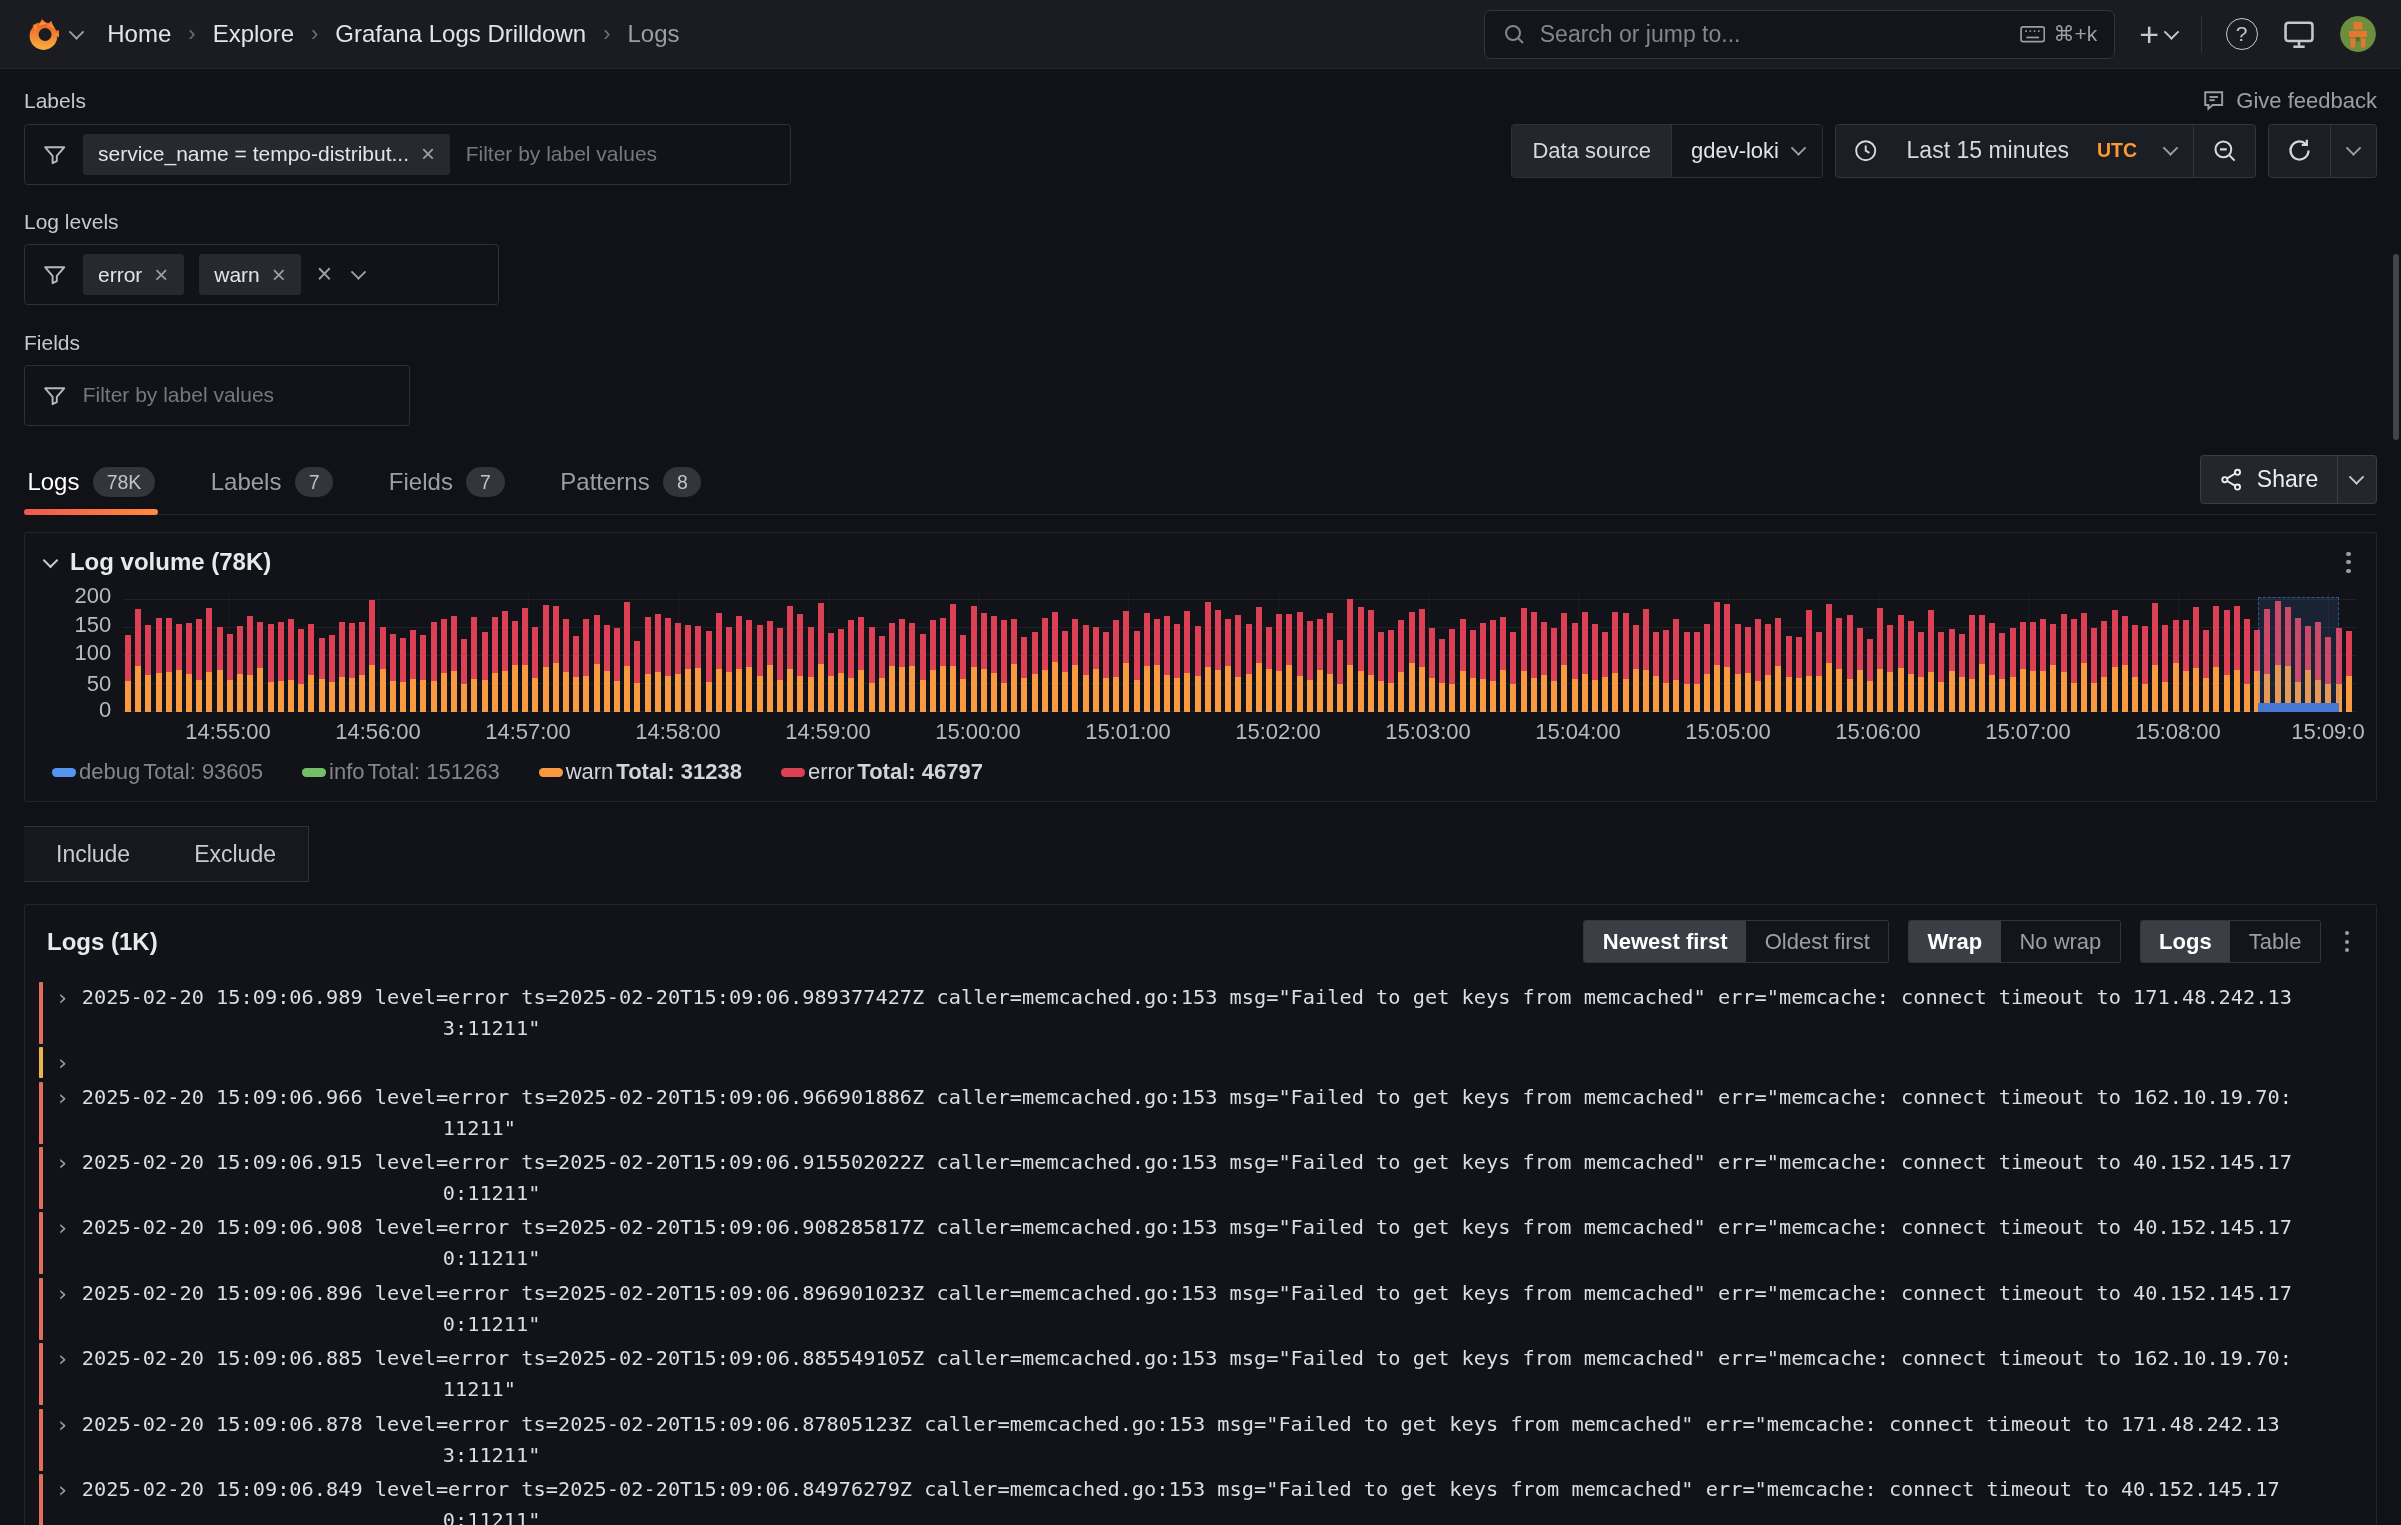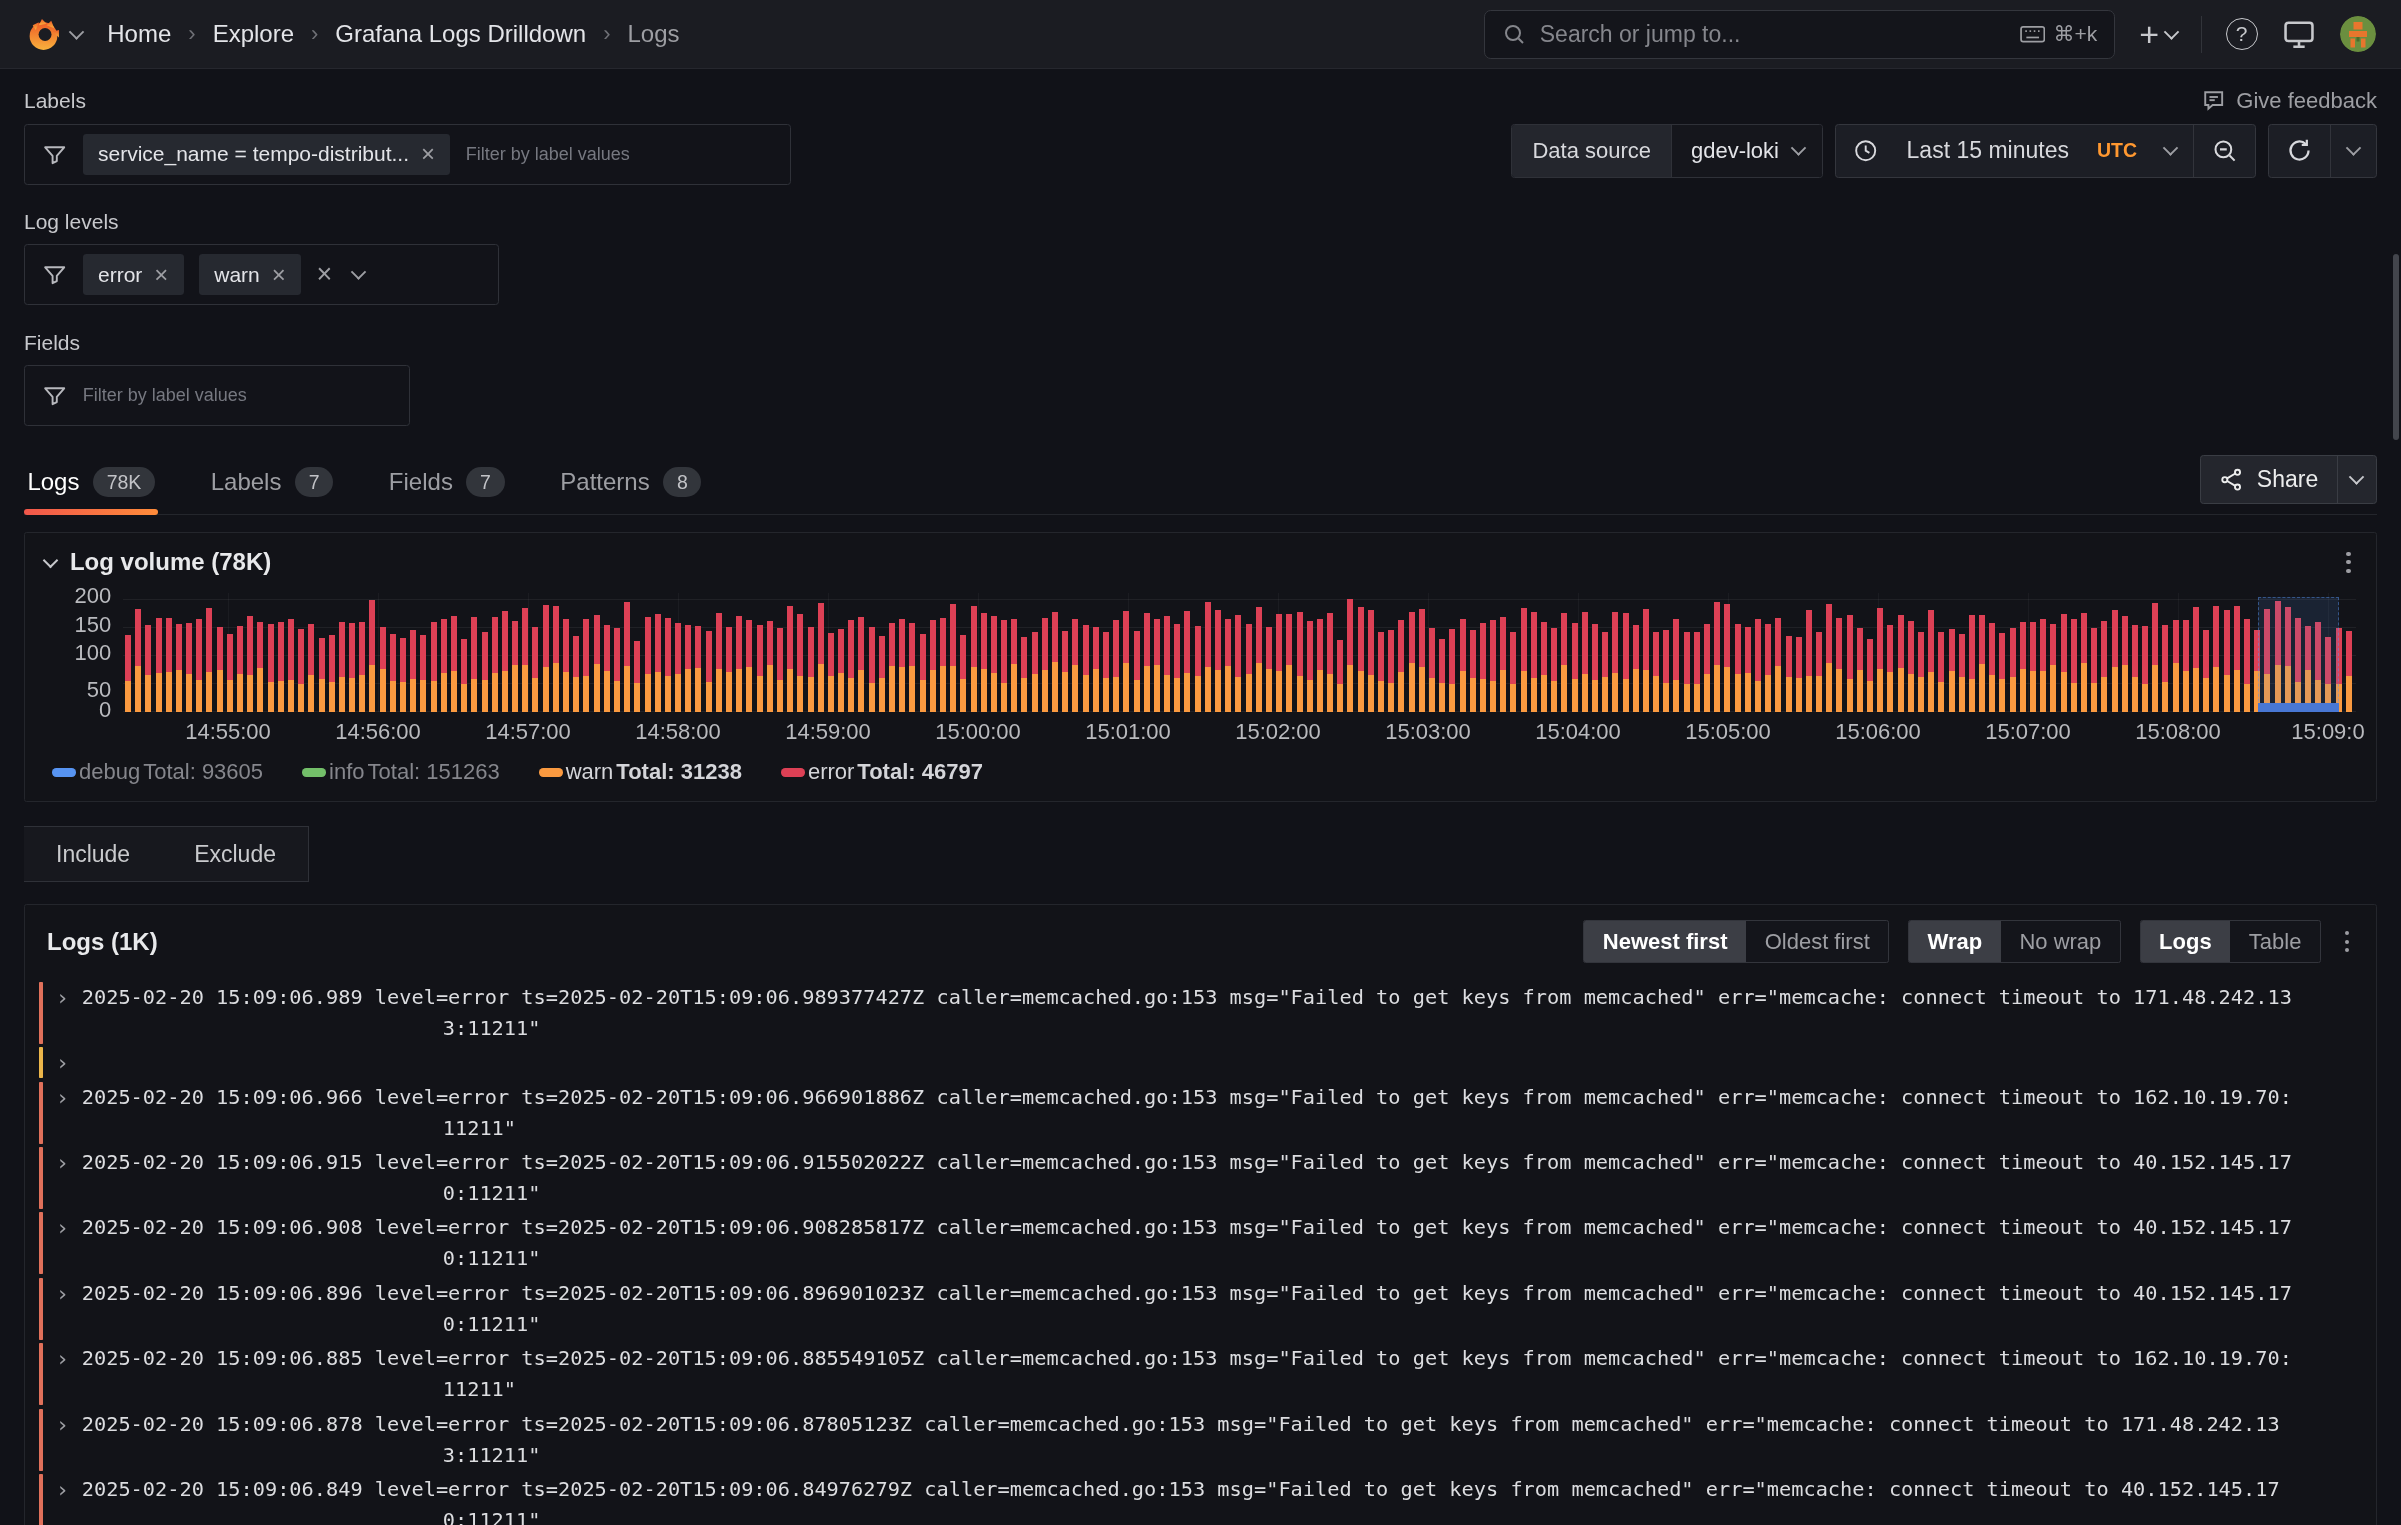--- a/index.html
+++ b/index.html
@@ -49,21 +49,21 @@
   .filter-box {
     height:61px; border:0.8px solid #2f3138; border-radius:3.4px; background:#121319;
     display:flex; align-items:center; padding:0 17px; gap:15.3px;
   }
   .filter-box .funnel { color:#b7b8bd; flex:none; }
   .chip {
     background:#262930; border-radius:3.4px; padding:8.5px 15.3px; font-size:21px; color:#e3e4e8;
     display:flex; align-items:center; gap:12px; cursor:pointer; white-space:nowrap;
   }
   .chip .x { color:#9d9ea3; font-size:24px; line-height:1; }
-  .placeholder { color:#767880; font-size:18px; white-space:nowrap; }
+  .placeholder { color:#767880; font-size:21px; white-space:nowrap; }
   .clear-x { color:#9d9ea3; font-size:27px; line-height:1; cursor:pointer; }
   .box-chev { color:#9d9ea3; margin-left:5.1px; cursor:pointer; }
 
   .right-controls { display:flex; align-items:center; gap:12px;padding-left:24px; }
   .ds-group { display:flex; height:54px; border-radius:3.4px; overflow:hidden; border:0.8px solid #2f3138; }
   .ds-label { background:#24262d; display:flex; align-items:center; padding:0 20.3px; font-size:22px; color:#d8d9dd; }
   .ds-value { background:#15161c; display:flex; align-items:center; gap:13.6px; padding:0 18.6px;
     font-size:22px; color:#e3e4e8; border-left:0.8px solid #2f3138; cursor:pointer; }
   .ctl-group { display:flex; height:54px; border:0.8px solid #34363d; border-radius:3.4px; background:#1c1e25; overflow:hidden; }
   .ctl-seg { display:flex; align-items:center; gap:28px; padding:0 17px; cursor:pointer; color:#d8d9dd; }
@@ -370,21 +370,21 @@
           <i></i>
           <i></i>
           <i></i>
         </span>
     </div>
     <div class="chart-zone">
       <div class="yaxis" id="yticks">
           <span class="ytick" style="bottom: 103px;">200</span>
           <span class="ytick" style="bottom: 74px;">150</span>
           <span class="ytick" style="bottom: 46px;">100</span>
-          <span class="ytick" style="bottom: 9px;">50</span>
+          <span class="ytick" style="bottom: 15px;">50</span>
           <span class="ytick" style="bottom: -11px;">0</span>
         </div>
       <div class="plot" id="plot">
         <div class="bars" id="bars">
             <div class="bar">
               <div class="seg-error" style="height: 46px; background: rgb(221, 64, 85);"></div>
               <div class="seg-warn" style="height: 31px; background: rgb(250, 154, 64);"></div>
             </div>
             <div class="bar">
               <div class="seg-error" style="height: 57px; background: rgb(221, 64, 85);"></div>

